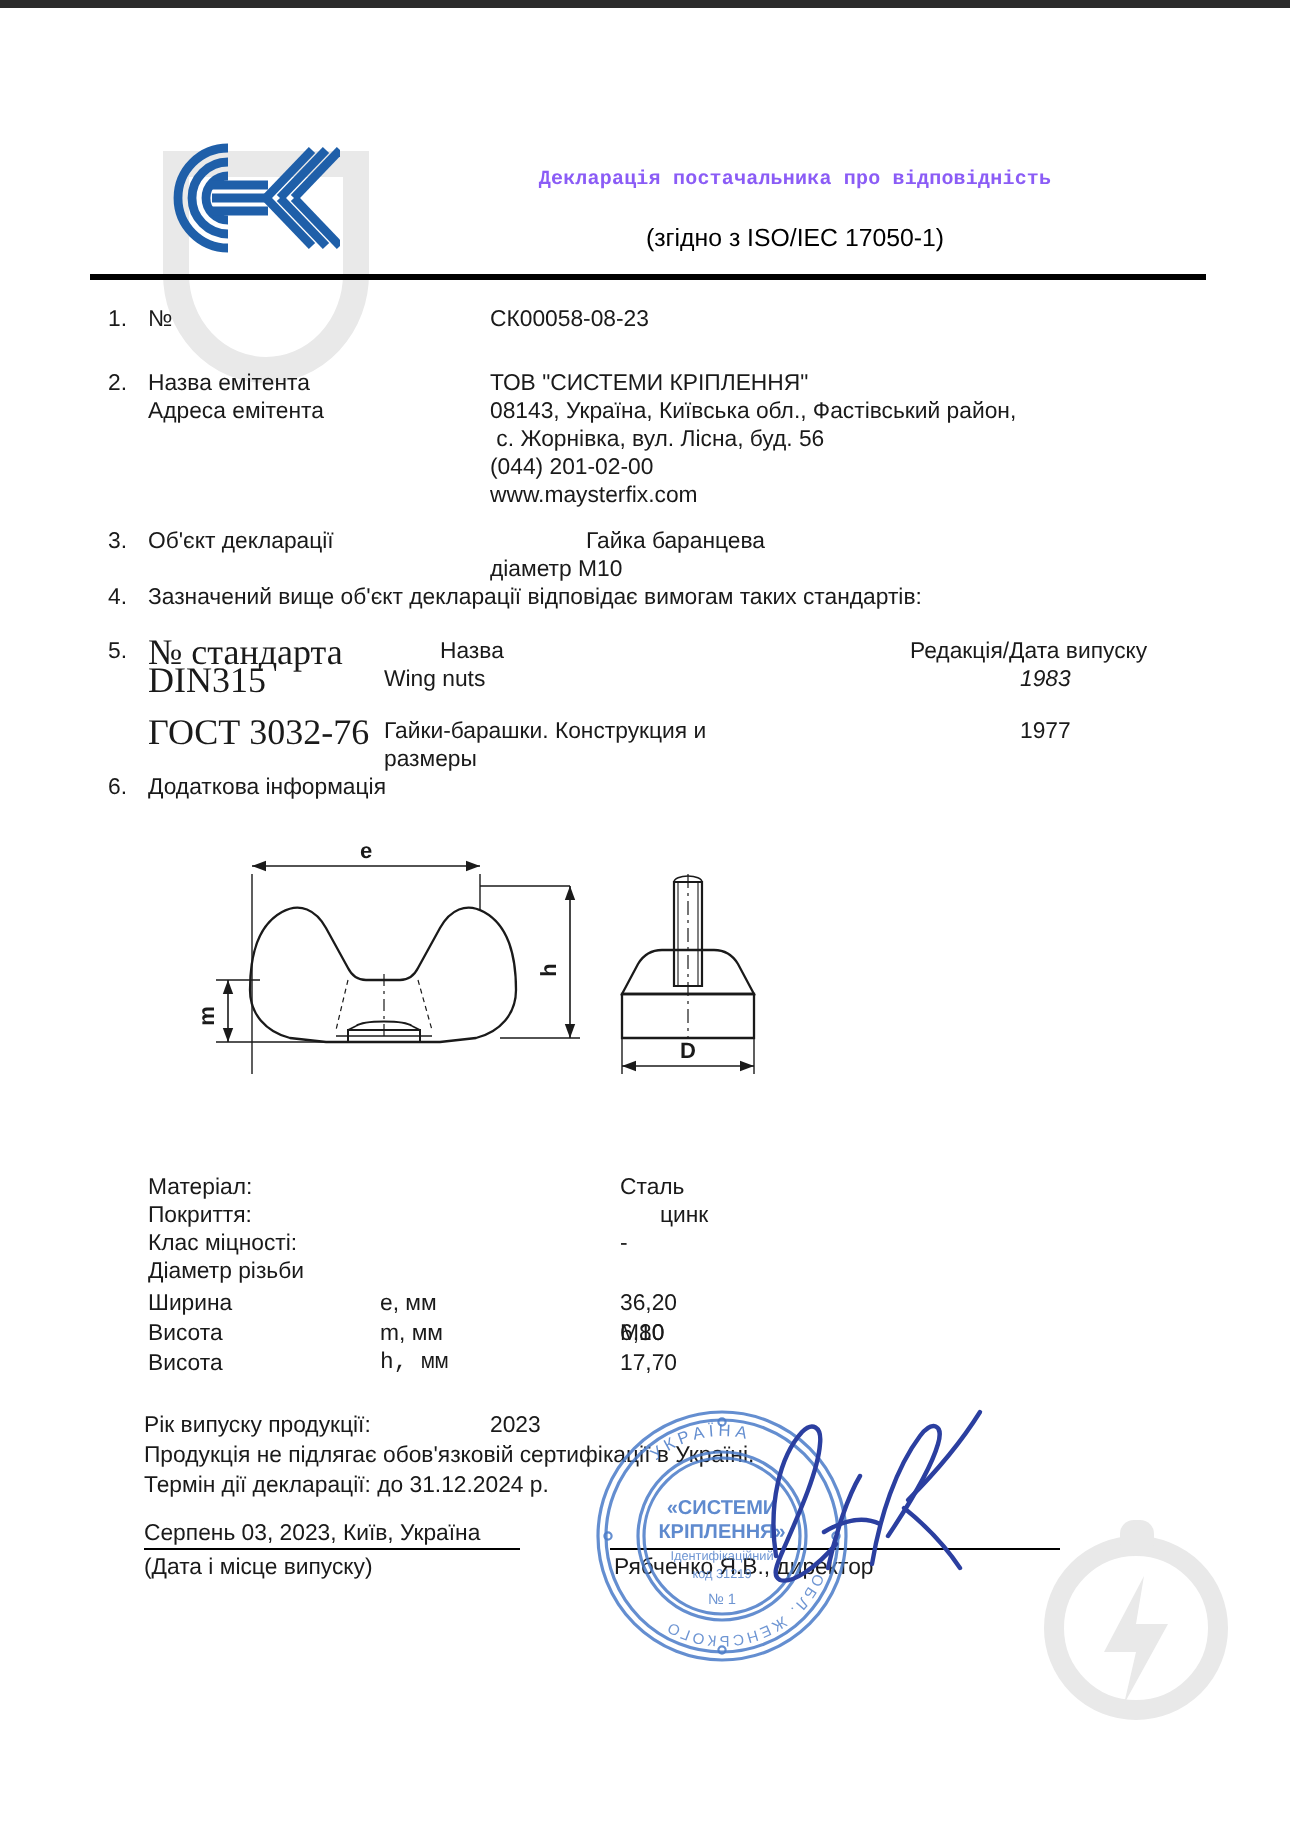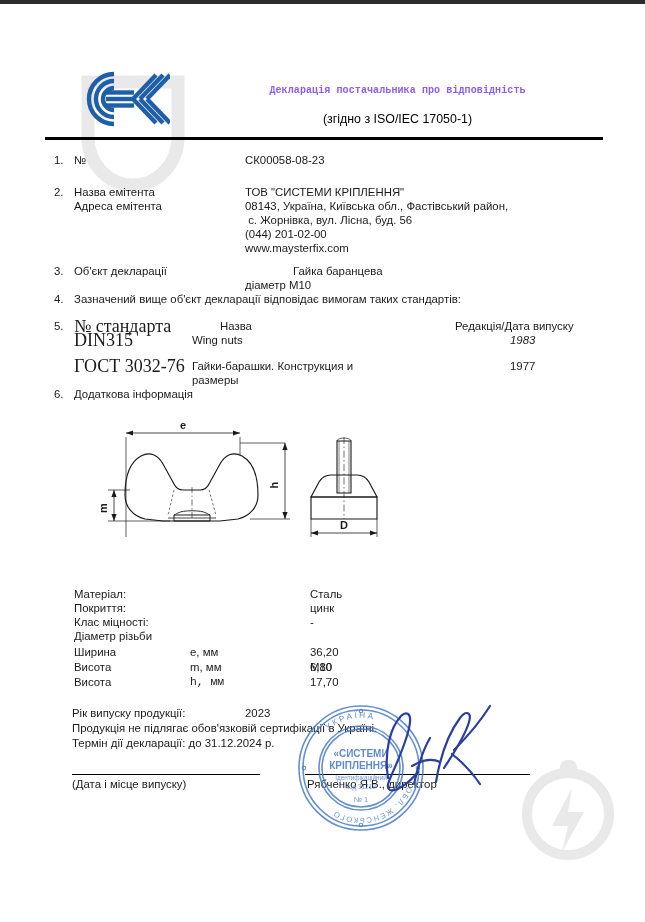--- a/index.html
+++ b/index.html
@@ -272,21 +272,21 @@
       <text x="178" y="70" text-anchor="middle" font-family="Liberation Sans, sans-serif" font-size="11" font-weight="bold" fill="#1a1a1a" transform="rotate(-90 178 70)">h</text>
       <text x="7" y="93" text-anchor="middle" font-family="Liberation Sans, sans-serif" font-size="11" font-weight="bold" fill="#1a1a1a" transform="rotate(-90 7 93)">m</text>
       <text x="244" y="114" text-anchor="middle" font-family="Liberation Sans, sans-serif" font-size="11" font-weight="bold" fill="#1a1a1a">D</text>
     </svg>
   </div>
 
   <div class="t sp-lbl" style="top:587px;">Матеріал:</div>
   <div class="t sp-val" style="top:587px;">Сталь</div>
 
   <div class="t sp-lbl" style="top:601px;">Покриття:</div>
-  <div class="t sp-val" style="top:601px;">цинк</div>
+  <div class="t sp-val" style="top:601px;margin-left:20px;">цинк</div>
 
   <div class="t sp-lbl" style="top:615px;">Клас міцності:</div>
   <div class="t sp-val" style="top:615px;">-</div>
 
   <div class="t sp-lbl" style="top:629px;">Діаметр різьби</div>
   <div class="t sp-val" style="top:660px;">M10</div>
 
   <div class="t sp-lbl" style="top:645px;">Ширина</div>
   <div class="t sp-sym" style="top:645px;">e, мм</div>
   <div class="t sp-val" style="top:645px;">36,20</div>
@@ -297,20 +297,21 @@
 
   <div class="t sp-lbl" style="top:675px;">Висота</div>
   <div class="t sp-sym" style="top:675px;font-family:Liberation Mono, monospace;">h, мм</div>
   <div class="t sp-val" style="top:675px;">17,70</div>
 
   <div class="t" style="left:72px; top:706px;">Рік випуску продукції:</div>
   <div class="t" style="left:245px; top:706px;">2023</div>
   <div class="t" style="left:72px; top:721px;">Продукція не підлягає обов'язковій сертифікації в Україні.</div>
   <div class="t" style="left:72px; top:736px;">Термін дії декларації: до 31.12.2024 р.</div>
 
+  <div class="t" style="left:72px; top:760px;">Серпень 03, 2023, Київ, Україна</div>
   <div class="sig-line left"></div>
   <div class="t" style="left:72px; top:777px;">(Дата і місце випуску)</div>
 
   <div class="sig-line right"></div>
   <div class="t" style="left:307px; top:777px;">Рябченко Я.В., директор</div>
 
   <div class="stamp">
     <svg width="130" height="130" viewBox="0 0 130 130">
       <g fill="none" stroke="#4a7bc8" stroke-width="1.6" opacity="0.85">
         <circle cx="65" cy="65" r="62"></circle>

